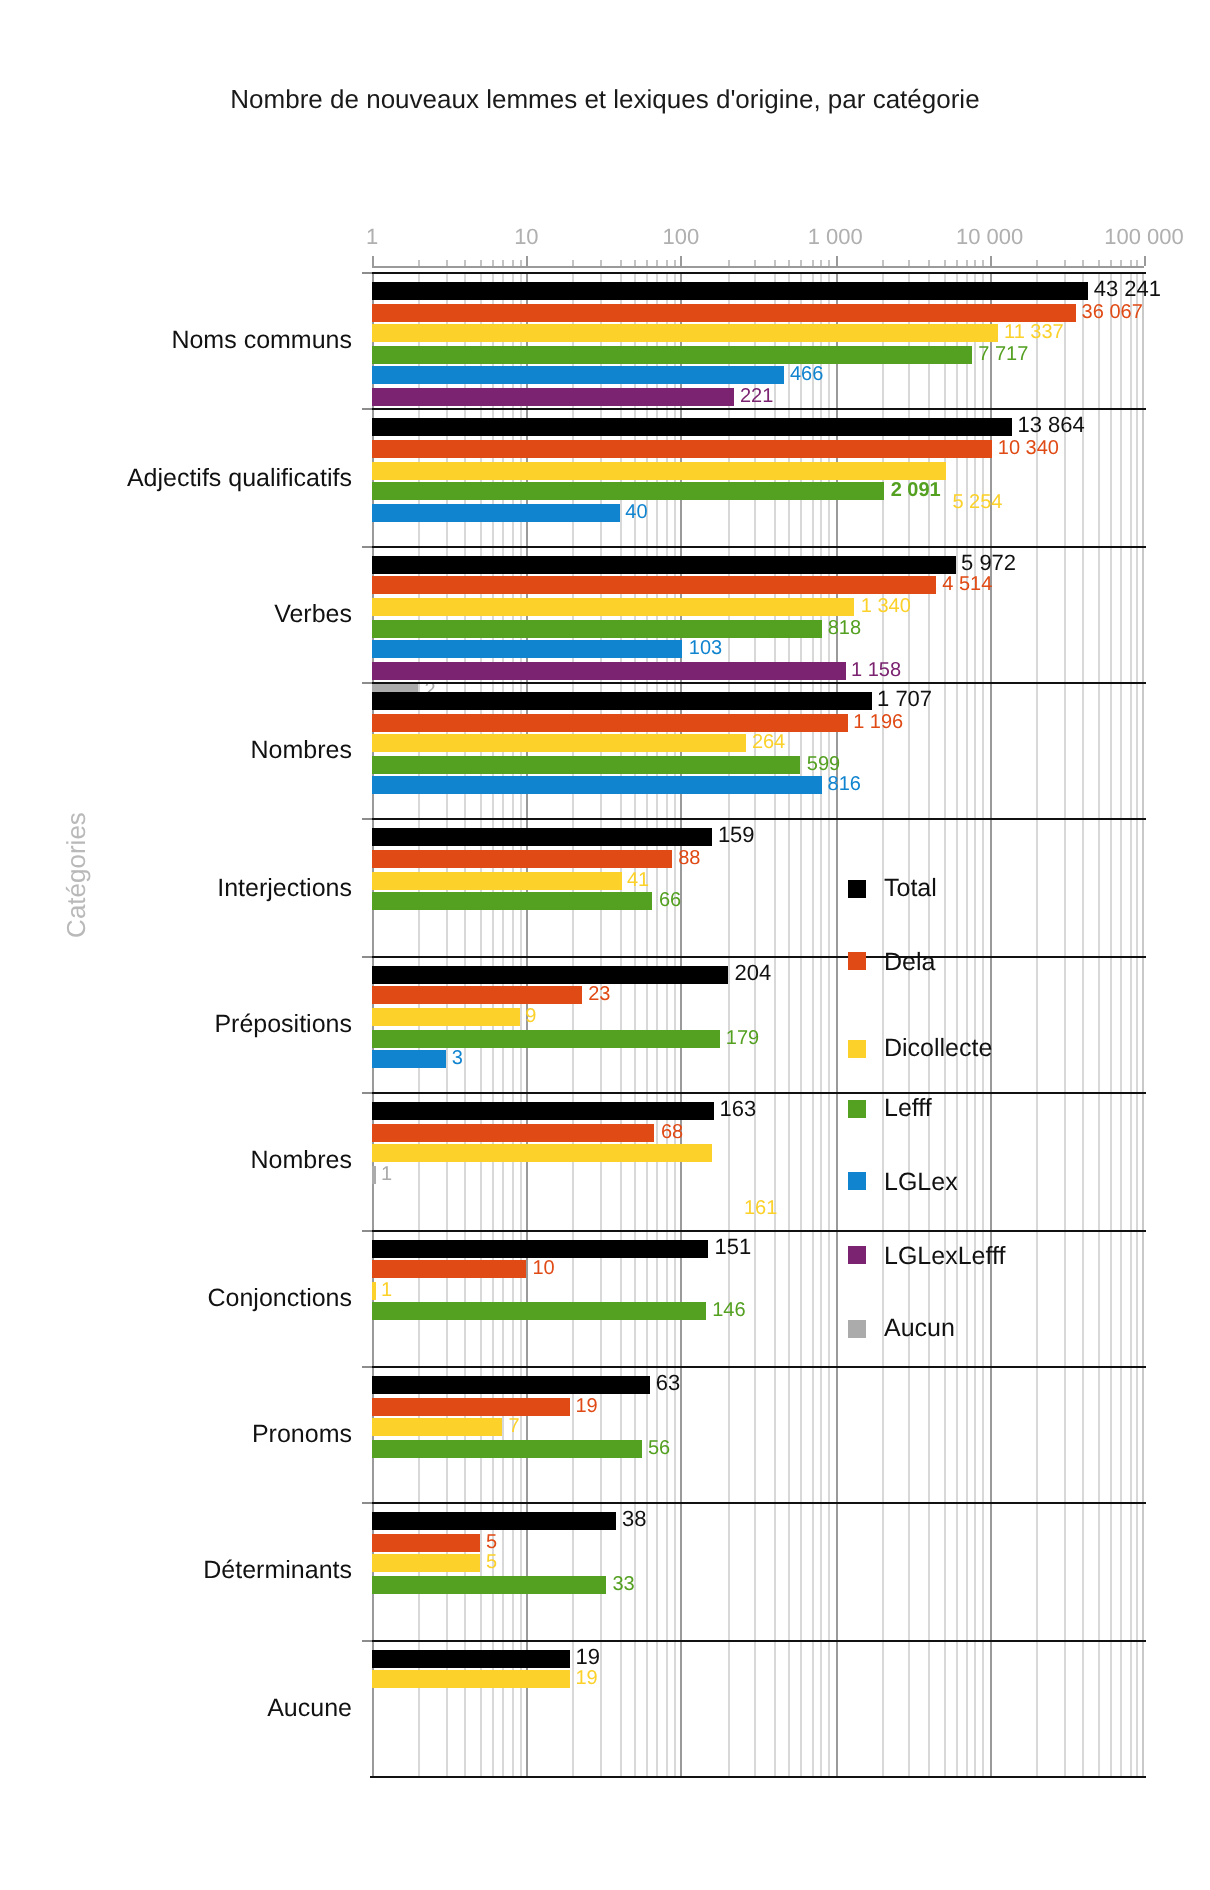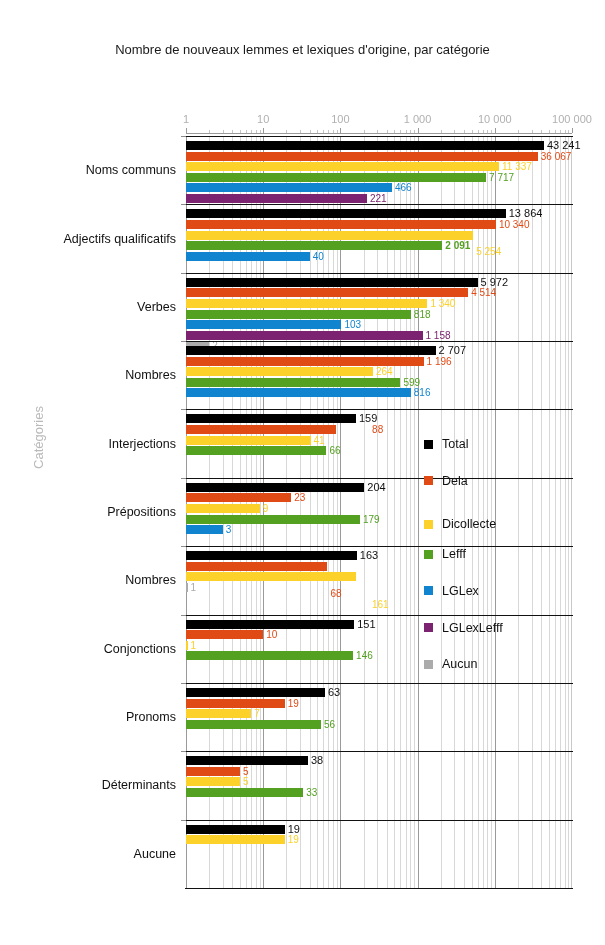--- a/index.html
+++ b/index.html
@@ -346,37 +346,37 @@
           <div class="bar-label" style="top: 47.4px; left: 158.391px; color: rgb(17, 132, 208); font-weight: normal; font-size: 10px;">103</div>
           <div class="bar" style="top: 58px; width: 236.518px; background: rgb(123, 35, 112);"></div>
           <div class="bar-label" style="top: 58px; left: 239.518px; color: rgb(123, 35, 112); font-weight: normal; font-size: 10px;">1 158</div>
           <div class="bar" style="top: 68.6px; width: 23.2395px; background: rgb(171, 171, 171);"></div>
           <div class="bar-label" style="top: 68.6px; left: 26.2395px; color: rgb(171, 171, 171); font-weight: normal; font-size: 10px;">2</div>
         </div>
         <div class="group" style="top: 205.091px; height: 68.3636px;">
           <div class="group-sep" style="top: 0px;"></div>
           <div class="group-tick" style="top: 0px;"></div>
           <div class="bar" style="top: 5px; width: 249.528px; background: rgb(0, 0, 0);"></div>
-          <div class="bar-label" style="top: 5px; left: 252.528px; color: rgb(17, 17, 17); font-weight: normal; font-size: 11px;">2 707</div>
+          <div class="bar-label" style="top: 5px; left: 252.528px; color: rgb(17, 17, 17); font-weight: normal; font-size: 11px;">1 707</div>
           <div class="bar" style="top: 15.6px; width: 237.601px; background: rgb(224, 74, 21);"></div>
           <div class="bar-label" style="top: 15.6px; left: 240.601px; color: rgb(224, 74, 21); font-weight: normal; font-size: 10px;">1 196</div>
           <div class="bar" style="top: 26.2px; width: 186.948px; background: rgb(252, 209, 42);"></div>
           <div class="bar-label" style="top: 26.2px; left: 189.948px; color: rgb(252, 209, 42); font-weight: normal; font-size: 10px;">264</div>
           <div class="bar" style="top: 36.8px; width: 214.417px; background: rgb(84, 160, 33);"></div>
           <div class="bar-label" style="top: 36.8px; left: 217.417px; color: rgb(84, 160, 33); font-weight: normal; font-size: 10px;">599</div>
           <div class="bar" style="top: 47.4px; width: 224.782px; background: rgb(17, 132, 208);"></div>
           <div class="bar-label" style="top: 47.4px; left: 227.782px; color: rgb(17, 132, 208); font-weight: normal; font-size: 10px;">816</div>
         </div>
         <div class="group" style="top: 273.455px; height: 68.3636px;">
           <div class="group-sep" style="top: 0px;"></div>
           <div class="group-tick" style="top: 0px;"></div>
           <div class="bar" style="top: 5px; width: 169.948px; background: rgb(0, 0, 0);"></div>
           <div class="bar-label" style="top: 5px; left: 172.948px; color: rgb(17, 17, 17); font-weight: normal; font-size: 11px;">159</div>
           <div class="bar" style="top: 15.6px; width: 150.114px; background: rgb(224, 74, 21);"></div>
-          <div class="bar-label" style="top: 15.6px; left: 153.114px; color: rgb(224, 74, 21); font-weight: normal; font-size: 10px; padding-left: 33px;">88</div>
+          <div class="bar-label" style="top: 15.6px; left: 153.114px; color: rgb(224, 74, 21); font-weight: normal; font-size: 10px;">88</div>
           <div class="bar" style="top: 26.2px; width: 124.507px; background: rgb(252, 209, 42);"></div>
           <div class="bar-label" style="top: 26.2px; left: 127.507px; color: rgb(252, 209, 42); font-weight: normal; font-size: 10px;">41</div>
           <div class="bar" style="top: 36.8px; width: 140.469px; background: rgb(84, 160, 33);"></div>
           <div class="bar-label" style="top: 36.8px; left: 143.469px; color: rgb(84, 160, 33); font-weight: normal; font-size: 10px;">66</div>
         </div>
         <div class="group" style="top: 341.818px; height: 68.3636px;">
           <div class="group-sep" style="top: 0px;"></div>
           <div class="group-tick" style="top: 0px;"></div>
           <div class="bar" style="top: 5px; width: 178.303px; background: rgb(0, 0, 0);"></div>
           <div class="bar-label" style="top: 5px; left: 181.303px; color: rgb(17, 17, 17); font-weight: normal; font-size: 11px;">204</div>
@@ -388,21 +388,21 @@
           <div class="bar-label" style="top: 36.8px; left: 176.92px; color: rgb(84, 160, 33); font-weight: normal; font-size: 10px;">179</div>
           <div class="bar" style="top: 47.4px; width: 36.8338px; background: rgb(17, 132, 208);"></div>
           <div class="bar-label" style="top: 47.4px; left: 39.8338px; color: rgb(17, 132, 208); font-weight: normal; font-size: 10px;">3</div>
         </div>
         <div class="group" style="top: 410.182px; height: 68.3636px;">
           <div class="group-sep" style="top: 0px;"></div>
           <div class="group-tick" style="top: 0px;"></div>
           <div class="bar" style="top: 5px; width: 170.781px; background: rgb(0, 0, 0);"></div>
           <div class="bar-label" style="top: 5px; left: 173.781px; color: rgb(17, 17, 17); font-weight: normal; font-size: 11px;">163</div>
           <div class="bar" style="top: 15.6px; width: 141.47px; background: rgb(224, 74, 21);"></div>
-          <div class="bar-label" style="top: 15.6px; left: 144.47px; color: rgb(224, 74, 21); font-weight: normal; font-size: 10px; margin-top: 27px;">68</div>
+          <div class="bar-label" style="top: 15.6px; left: 144.47px; color: rgb(224, 74, 21); font-weight: normal; font-size: 10px;">68</div>
           <div class="bar" style="top: 26.2px; width: 170.367px; background: rgb(252, 209, 42);"></div>
           <div class="bar-label" style="top: 26.2px; left: 186px; color: rgb(252, 209, 42); font-weight: normal; font-size: 10px; margin-top: 28px;">161</div>
           <div class="bar" style="top: 36.8px; width: 1.5px; background: rgb(171, 171, 171);"></div>
           <div class="bar-label" style="top: 36.8px; left: 4.5px; color: rgb(171, 171, 171); font-weight: normal; font-size: 10px;">1</div>
         </div>
         <div class="group" style="top: 478.545px; height: 68.3636px;">
           <div class="group-sep" style="top: 0px;"></div>
           <div class="group-tick" style="top: 0px;"></div>
           <div class="bar" style="top: 5px; width: 168.217px; background: rgb(0, 0, 0);"></div>
           <div class="bar-label" style="top: 5px; left: 171.217px; color: rgb(17, 17, 17); font-weight: normal; font-size: 11px;">151</div>

